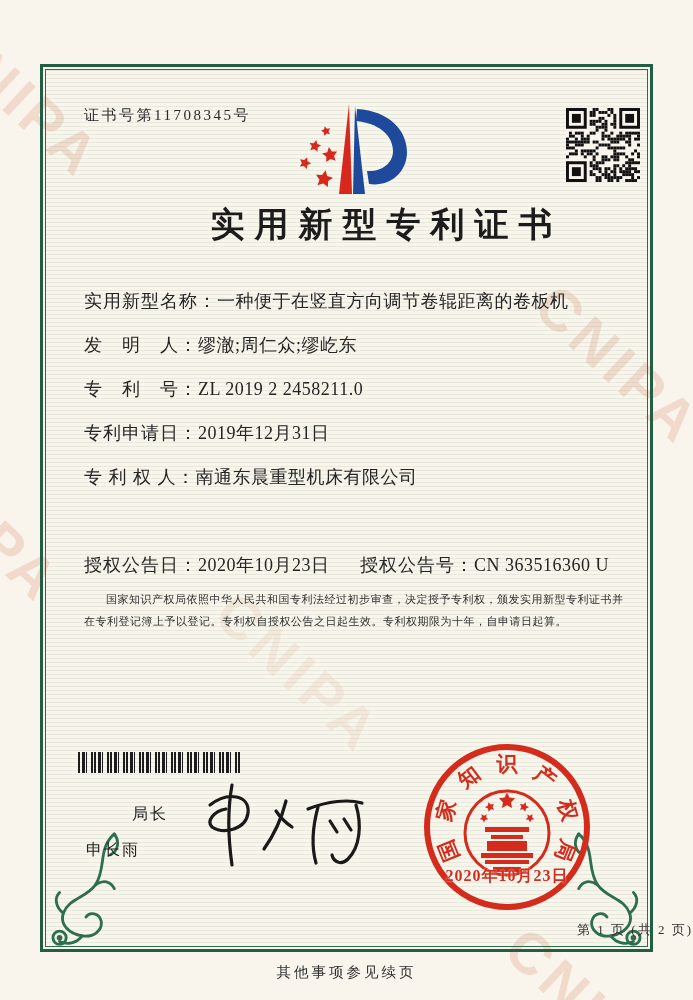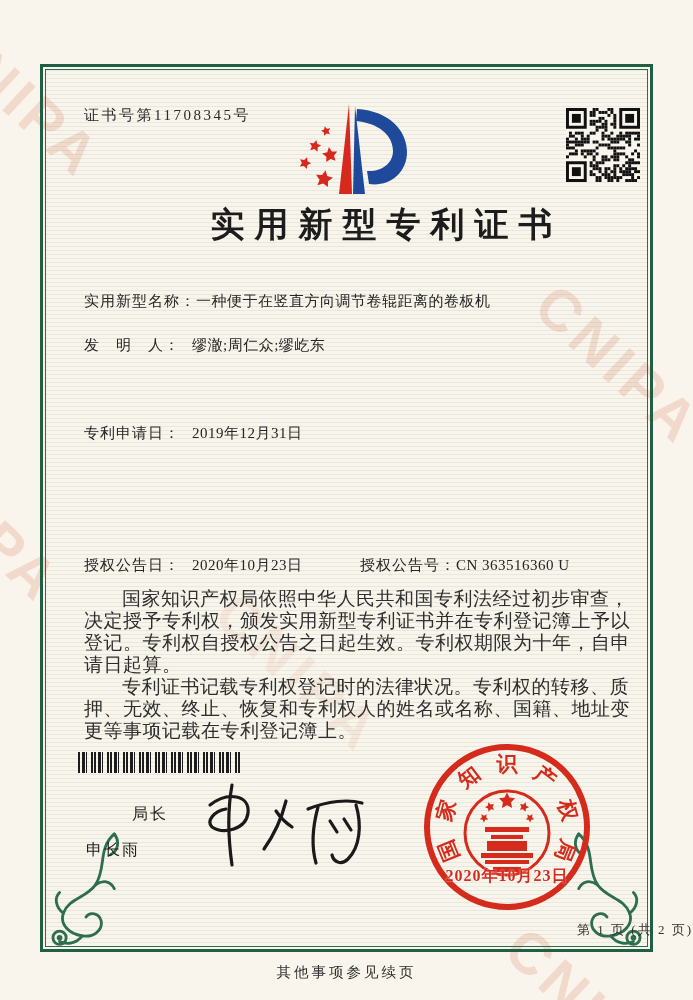--- a/index.html
+++ b/index.html
@@ -22,26 +22,26 @@
          background:repeating-linear-gradient(180deg,
             rgba(125,165,135,0.15) 0px,rgba(125,165,135,0.15) 1px,
             transparent 1px,transparent 4px);}
 
   .content{position:absolute;left:0;top:0;width:661px;height:1000px;z-index:3;}
 
   .cert-no{left:84px;top:106px;font-size:15px;letter-spacing:2.5px;color:#2b2b2b;}
   .title{left:0;top:202px;width:693px;text-align:center;font-size:34px;
          font-weight:bold;letter-spacing:10px;color:#1c1c1c;padding-left:40px;}
 
-  .row{left:84px;top:0;width:540px;font-size:15px;line-height:22px;color:#252525;}
+  .row{left:84px;top:0;width:540px;font-size:18px;line-height:22px;color:#252525;}
   .lbl{display:inline-block;min-width:108px;letter-spacing:1px;}
   .val{letter-spacing:0.5px;}
   .grant-no-pair{position:absolute;left:276px;top:0;white-space:nowrap;}
 
-  .paras{left:84px;top:588px;width:550px;font-size:19px;line-height:22px;
+  .paras{left:84px;top:588px;width:550px;font-size:11px;line-height:22px;
          color:#2e2e2e;letter-spacing:0.5px;}
   .paras p{margin:0;text-indent:2em;}
 
   .barcode{left:78px;top:752px;width:163px;height:21px;
       background:repeating-linear-gradient(90deg,
         #1c1c1c 0 2px,transparent 2px 4px,
         #1c1c1c 4px 7px,transparent 7px 8px,
         #1c1c1c 8px 9px,transparent 9px 13px,
         #1c1c1c 13px 15px,transparent 15px 16px);}
 
@@ -354,33 +354,38 @@
   </svg>
 
   <div class="abs title">实用新型专利证书</div>
 
   <div class="abs row" style="top:290px;">
     <span class="lbl">实用新型名称：</span><span class="val">一种便于在竖直方向调节卷辊距离的卷板机</span>
   </div>
   <div class="abs row" style="top:334px;">
     <span class="lbl">发　明　人：</span><span class="val">缪澈;周仁众;缪屹东</span>
   </div>
+  <div class="abs row" style="top:378px;">
+    <span class="lbl">专　利　号：</span><span class="val">ZL 2019 2 2458211.0</span>
+  </div>
   <div class="abs row" style="top:422px;">
     <span class="lbl">专利申请日：</span><span class="val">2019年12月31日</span>
+  </div>
+  <div class="abs row" style="top:466px;">
+    <span class="lbl">专 利 权 人：</span><span class="val">南通东晨重型机床有限公司</span>
   </div>
   <div class="abs row" style="top:554px;">
     <span class="lbl">授权公告日：</span><span class="val">2020年10月23日</span>
     <span class="grant-no-pair">
       <span class="lbl" style="min-width:0;text-align:right;">授权公告号：</span><span class="val">CN 363516360 U</span>
     </span>
   </div>
 
   <div class="abs paras">
     <p>国家知识产权局依照中华人民共和国专利法经过初步审查，决定授予专利权，颁发实用新型专利证书并在专利登记簿上予以登记。专利权自授权公告之日起生效。专利权期限为十年，自申请日起算。</p>
-    <p>专利证书记载专利权登记时的法律状况。专利权的转移、质押、无效、终止、恢复和专利权人的姓名或名称、国籍、地址变更等事项记载在专利登记簿上。</p>
   </div>
 
   <div class="abs barcode"></div>
 
   <div class="abs officer-title">局长</div>
   <div class="abs officer-name">申长雨</div>
 
   <svg class="abs" style="left:190px;top:775px;" width="190" height="100" viewBox="0 0 190 100">
     <g fill="none" stroke="#1a1a1a" stroke-width="3.2" stroke-linecap="round">
       <path d="M42,10 C38,32 38,62 42,90"></path>

